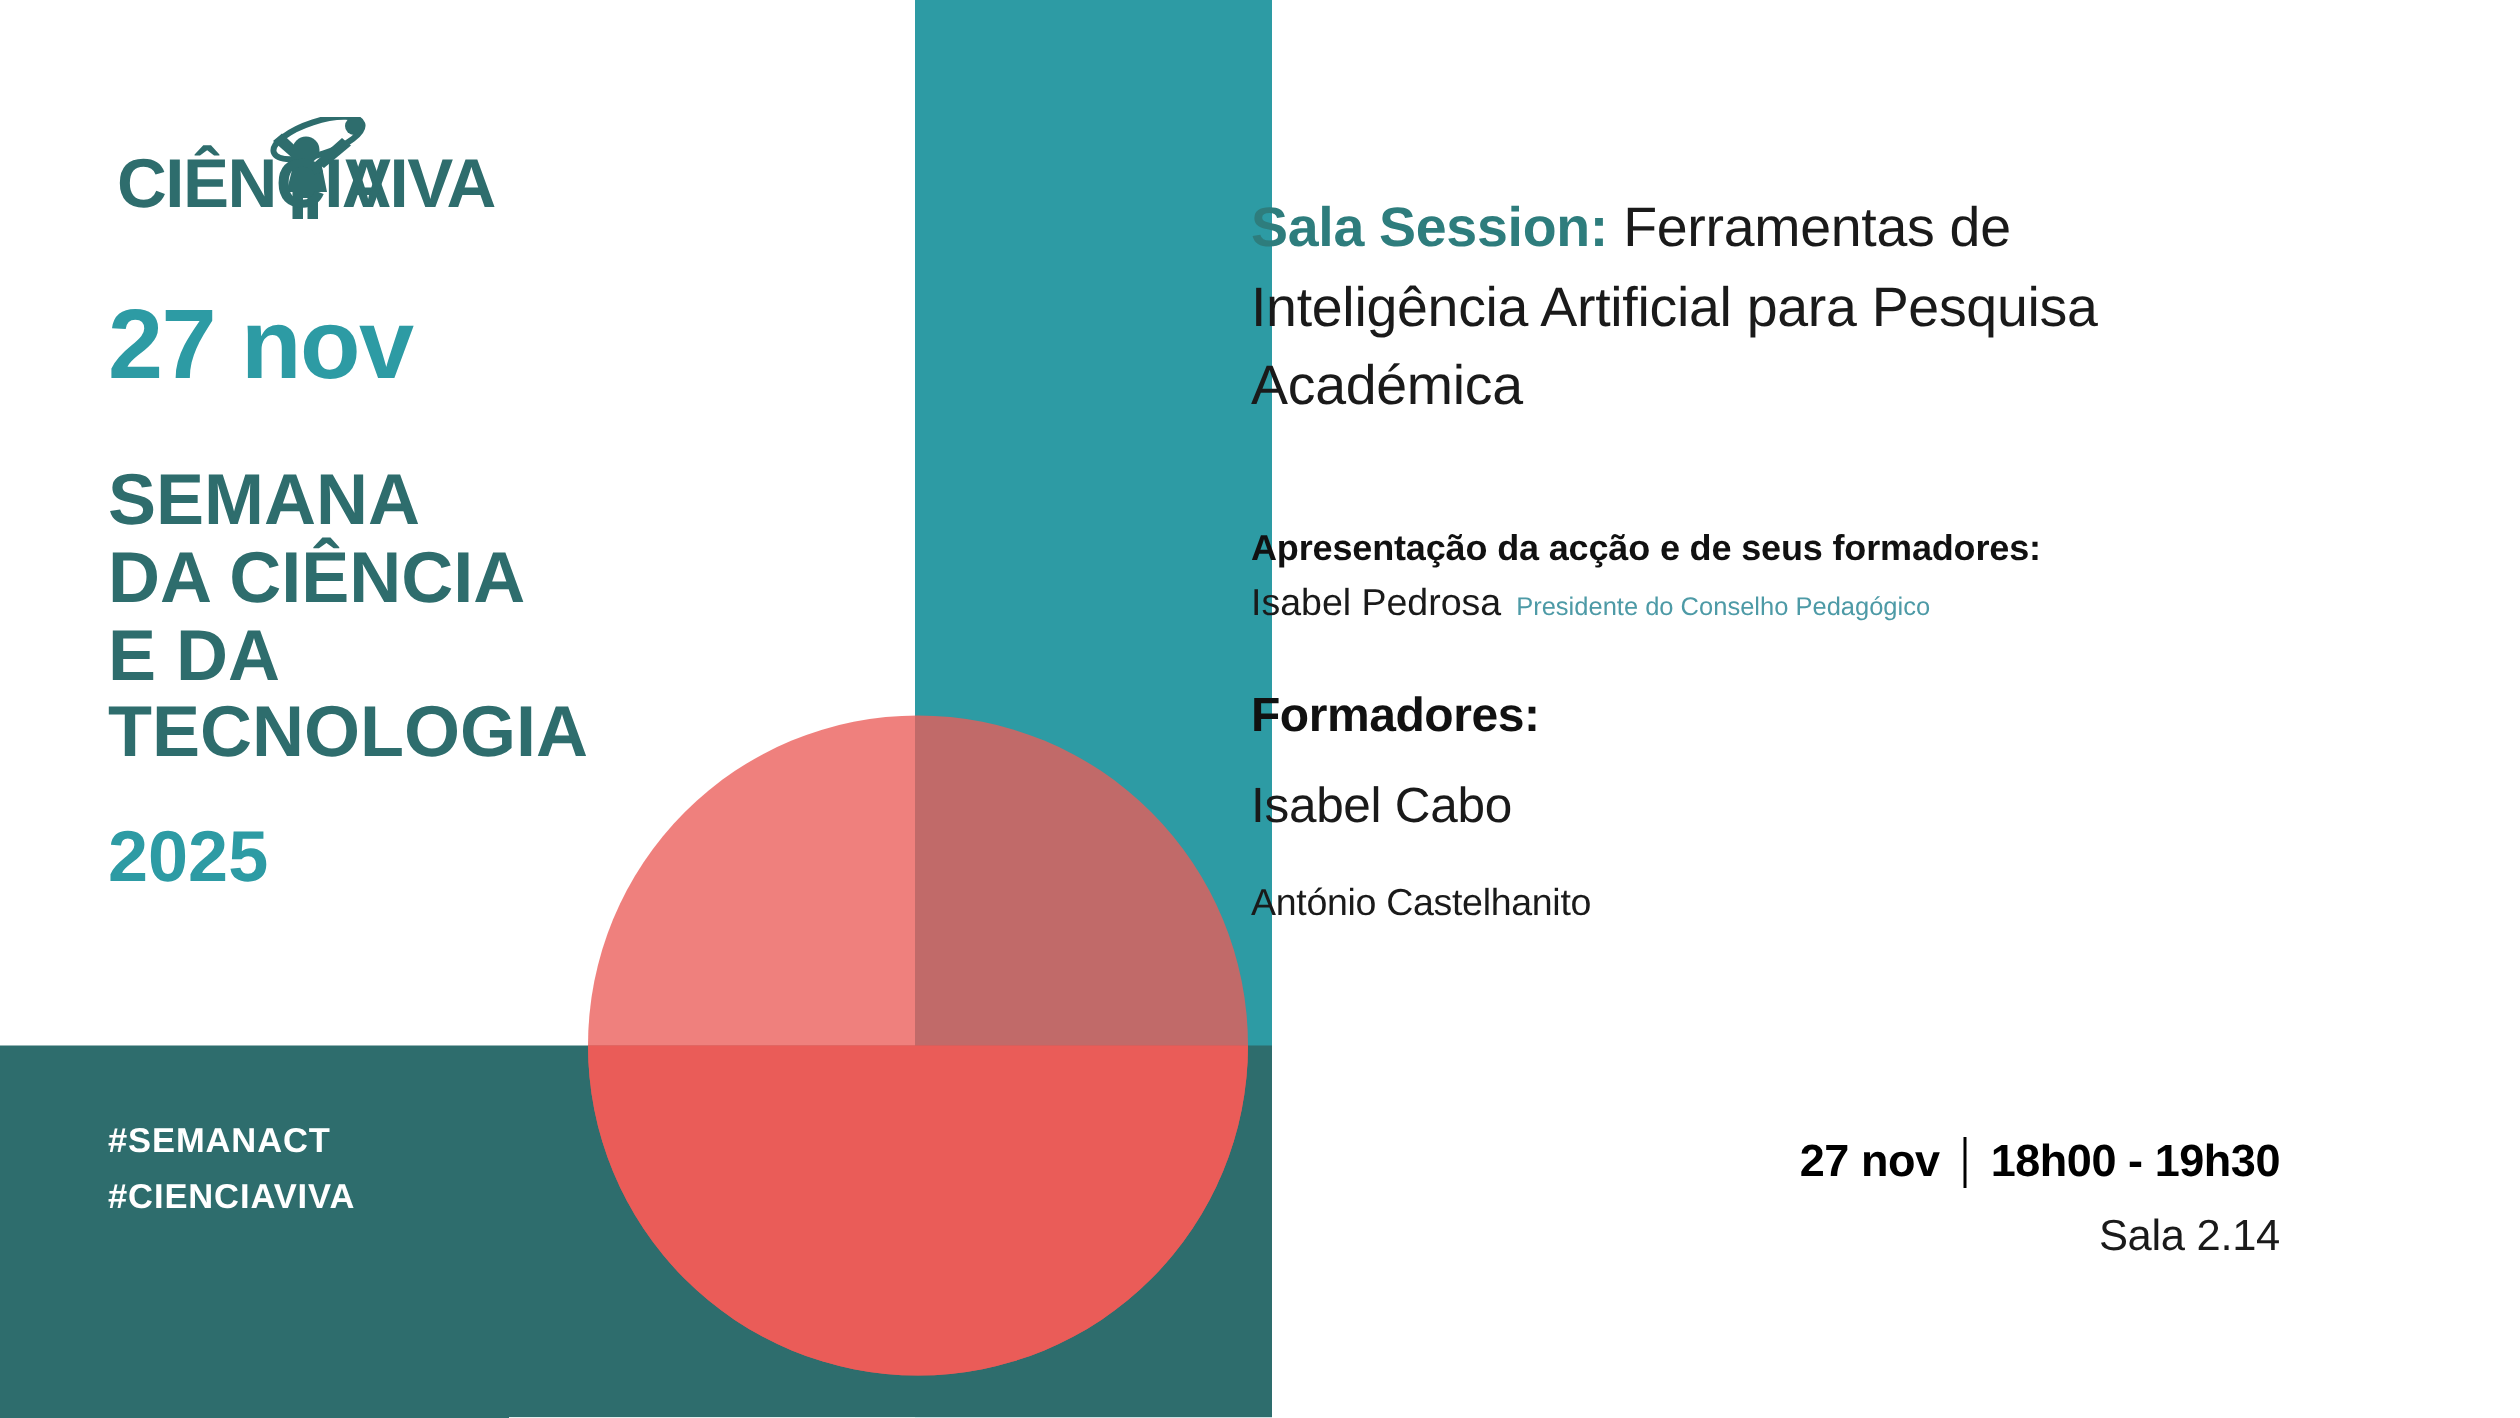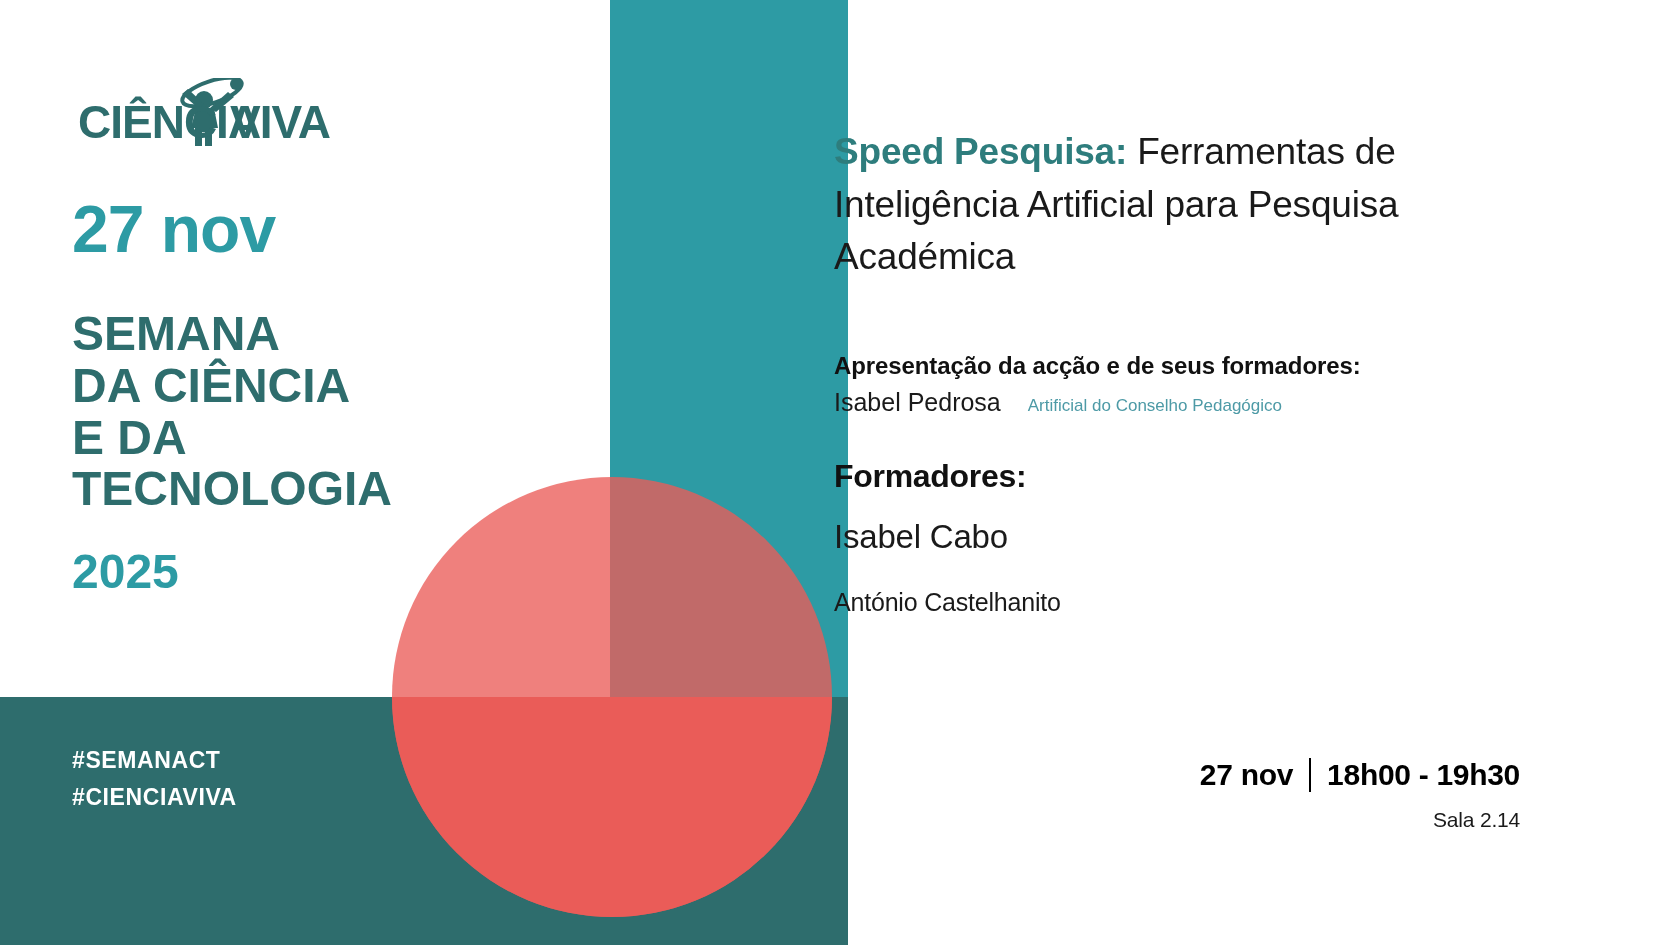--- a/index.html
+++ b/index.html
@@ -150,21 +150,21 @@
     font-size:24px;
     font-weight:bold;
     color:#111111;
     letter-spacing:-0.1px;
   }
   .pres-row {
     position:absolute;
     left:-14px; top:388px;
     display:flex;
     align-items:baseline;
-    gap:27px;
+    gap:10px;
   }
   .pres-name {
     font-size:25px;
     color:#1a1a1a;
   }
   .pres-role {
     font-size:17px;
     color:#4d9aa6;
   }
 
@@ -203,21 +203,21 @@
     letter-spacing:-0.3px;
   }
   .when .sep {
     display:inline-block;
     width:2px; height:34px;
     background:#000000;
   }
   .room {
     position:absolute;
     right:160px; top:808px;
-    font-size:21px;
+    font-size:29px;
     color:#1a1a1a;
     letter-spacing:-0.2px;
   }
 </style>
 </head>
 <body>
 
 <div class="poster">
 
   <div class="left-panel">
@@ -265,28 +265,28 @@
         <div>#SEMANACT</div>
         <div>#CIENCIAVIVA</div>
       </div>
 
     </div>
   </div>
 
   <div class="right-panel">
 
     <div class="session-title">
-      <span class="lead">Speed Pesquisa:</span><span> Ferramentas de Inteligência Artificial para Pesquisa Académica</span>
+      <span class="lead">Sala Session:</span><span> Ferramentas de Inteligência Artificial para Pesquisa Académica</span>
     </div>
 
     <div class="pres-heading">Apresentação da acção e de seus formadores:</div>
 
     <div class="pres-row">
       <span class="pres-name">Isabel Pedrosa</span>
-      <span class="pres-role">Artificial do Conselho Pedagógico</span>
+      <span class="pres-role">Presidente do Conselho Pedagógico</span>
     </div>
 
     <div class="trainers-heading">Formadores:</div>
     <div class="trainer-1">Isabel Cabo</div>
     <div class="trainer-2">António Castelhanito</div>
 
     <div class="when">
       <span>27 nov</span>
       <span class="sep"></span>
       <span>18h00 - 19h30</span>

